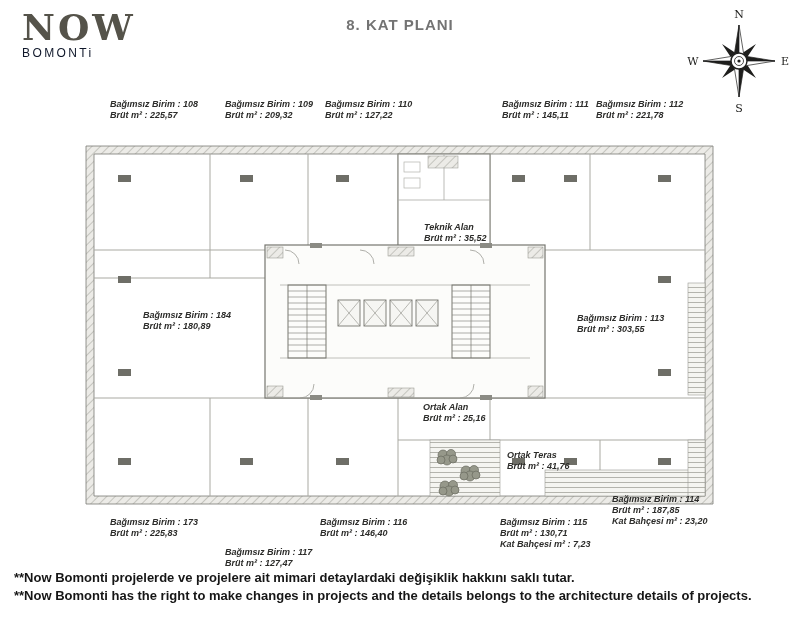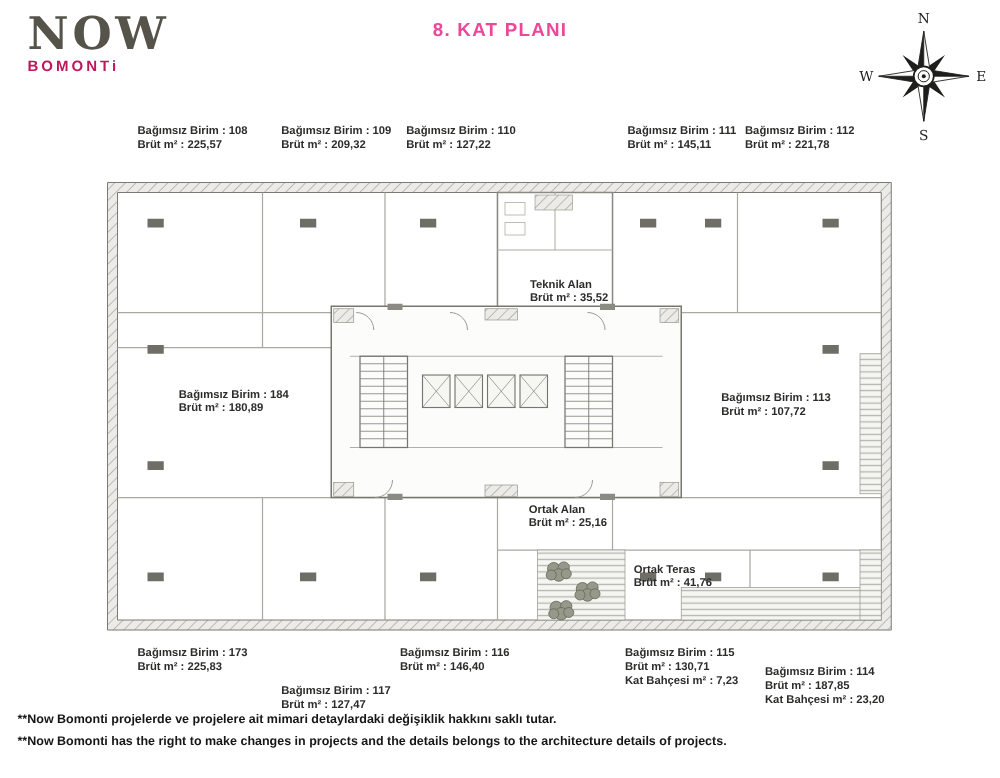--- a/index.html
+++ b/index.html
@@ -3,37 +3,37 @@
 <meta charset="utf-8">
 <style>
   * { margin:0; padding:0; box-sizing:border-box; }
   html,body { background:#ffffff; }
   body {
     width:800px; height:622px; position:relative; overflow:hidden;
     font-family:"Liberation Sans", sans-serif; color:#2e2e2c;
   }
   .page-title {
     position:absolute; top:16px; left:0; right:0; text-align:center;
-    font-size:15px; font-weight:bold; letter-spacing:1px; color:#ec4899;
+    font-size:15px; font-weight:bold; letter-spacing:1px; color:#737373;
   }
   .logo { position:absolute; left:22px; top:8px; width:90px; text-align:left; }
   .logo-now {
     font-family:"DejaVu Serif", serif; font-weight:bold; font-size:36px;
     line-height:38px; color:#55534a; letter-spacing:3px;
   }
   .logo-bomonti {
-    font-size:12px; font-weight:bold; color:#be185d; letter-spacing:2.4px; margin-top:0px;
+    font-size:12px; font-weight:normal; color:#0f172a; letter-spacing:2.4px; margin-top:0px;
   }
   .compass { position:absolute; left:684px; top:4px; }
   .label {
     position:absolute; font-size:9px; line-height:11px; font-weight:600;
-    color:#2c2c2a; white-space:nowrap;
+    color:#2c2c2a; white-space:nowrap;font-style:italic;
   }
   .footnote {
-    position:absolute; left:14px; font-size:10px; font-weight:bold; color:#161616;
+    position:absolute; left:14px; font-size:13px; font-weight:bold; color:#161616;
     white-space:nowrap;
   }
   svg.plan { position:absolute; left:0; top:0; }
 </style>
 </head>
 <body>
 
 <svg class="plan" width="800" height="622" viewBox="0 0 800 622">
   <defs>
     <pattern id="hatch" width="6" height="6" patternUnits="userSpaceOnUse" patternTransform="rotate(45)">
@@ -255,21 +255,21 @@
 <div class="label" style="left:424px; top:222px">
   <div>Teknik Alan</div>
   <div>Brüt m² : 35,52</div>
 </div>
 <div class="label" style="left:143px; top:310px">
   <div>Bağımsız Birim : 184</div>
   <div>Brüt m² : 180,89</div>
 </div>
 <div class="label" style="left:577px; top:313px">
   <div>Bağımsız Birim : 113</div>
-  <div>Brüt m² : 107,72</div>
+  <div>Brüt m² : 303,55</div>
 </div>
 <div class="label" style="left:423px; top:402px">
   <div>Ortak Alan</div>
   <div>Brüt m² : 25,16</div>
 </div>
 <div class="label" style="left:507px; top:450px">
   <div>Ortak Teras</div>
   <div>Brüt m² : 41,76</div>
 </div>
 
@@ -283,20 +283,20 @@
 </div>
 <div class="label" style="left:320px; top:517px">
   <div>Bağımsız Birim : 116</div>
   <div>Brüt m² : 146,40</div>
 </div>
 <div class="label" style="left:500px; top:517px">
   <div>Bağımsız Birim : 115</div>
   <div>Brüt m² : 130,71</div>
   <div>Kat Bahçesi m² : 7,23</div>
 </div>
-<div class="label" style="left:612px; top:532px">
+<div class="label" style="left:612px; top:494px">
   <div>Bağımsız Birim : 114</div>
   <div>Brüt m² : 187,85</div>
   <div>Kat Bahçesi m² : 23,20</div>
 </div>
 
 <div class="footnote" style="top:570px">**Now Bomonti projelerde ve projelere ait mimari detaylardaki değişiklik hakkını saklı tutar.</div>
 <div class="footnote" style="top:588px">**Now Bomonti has the right to make changes in projects and the details belongs to the architecture details of projects.</div>
 
 </body></html>

